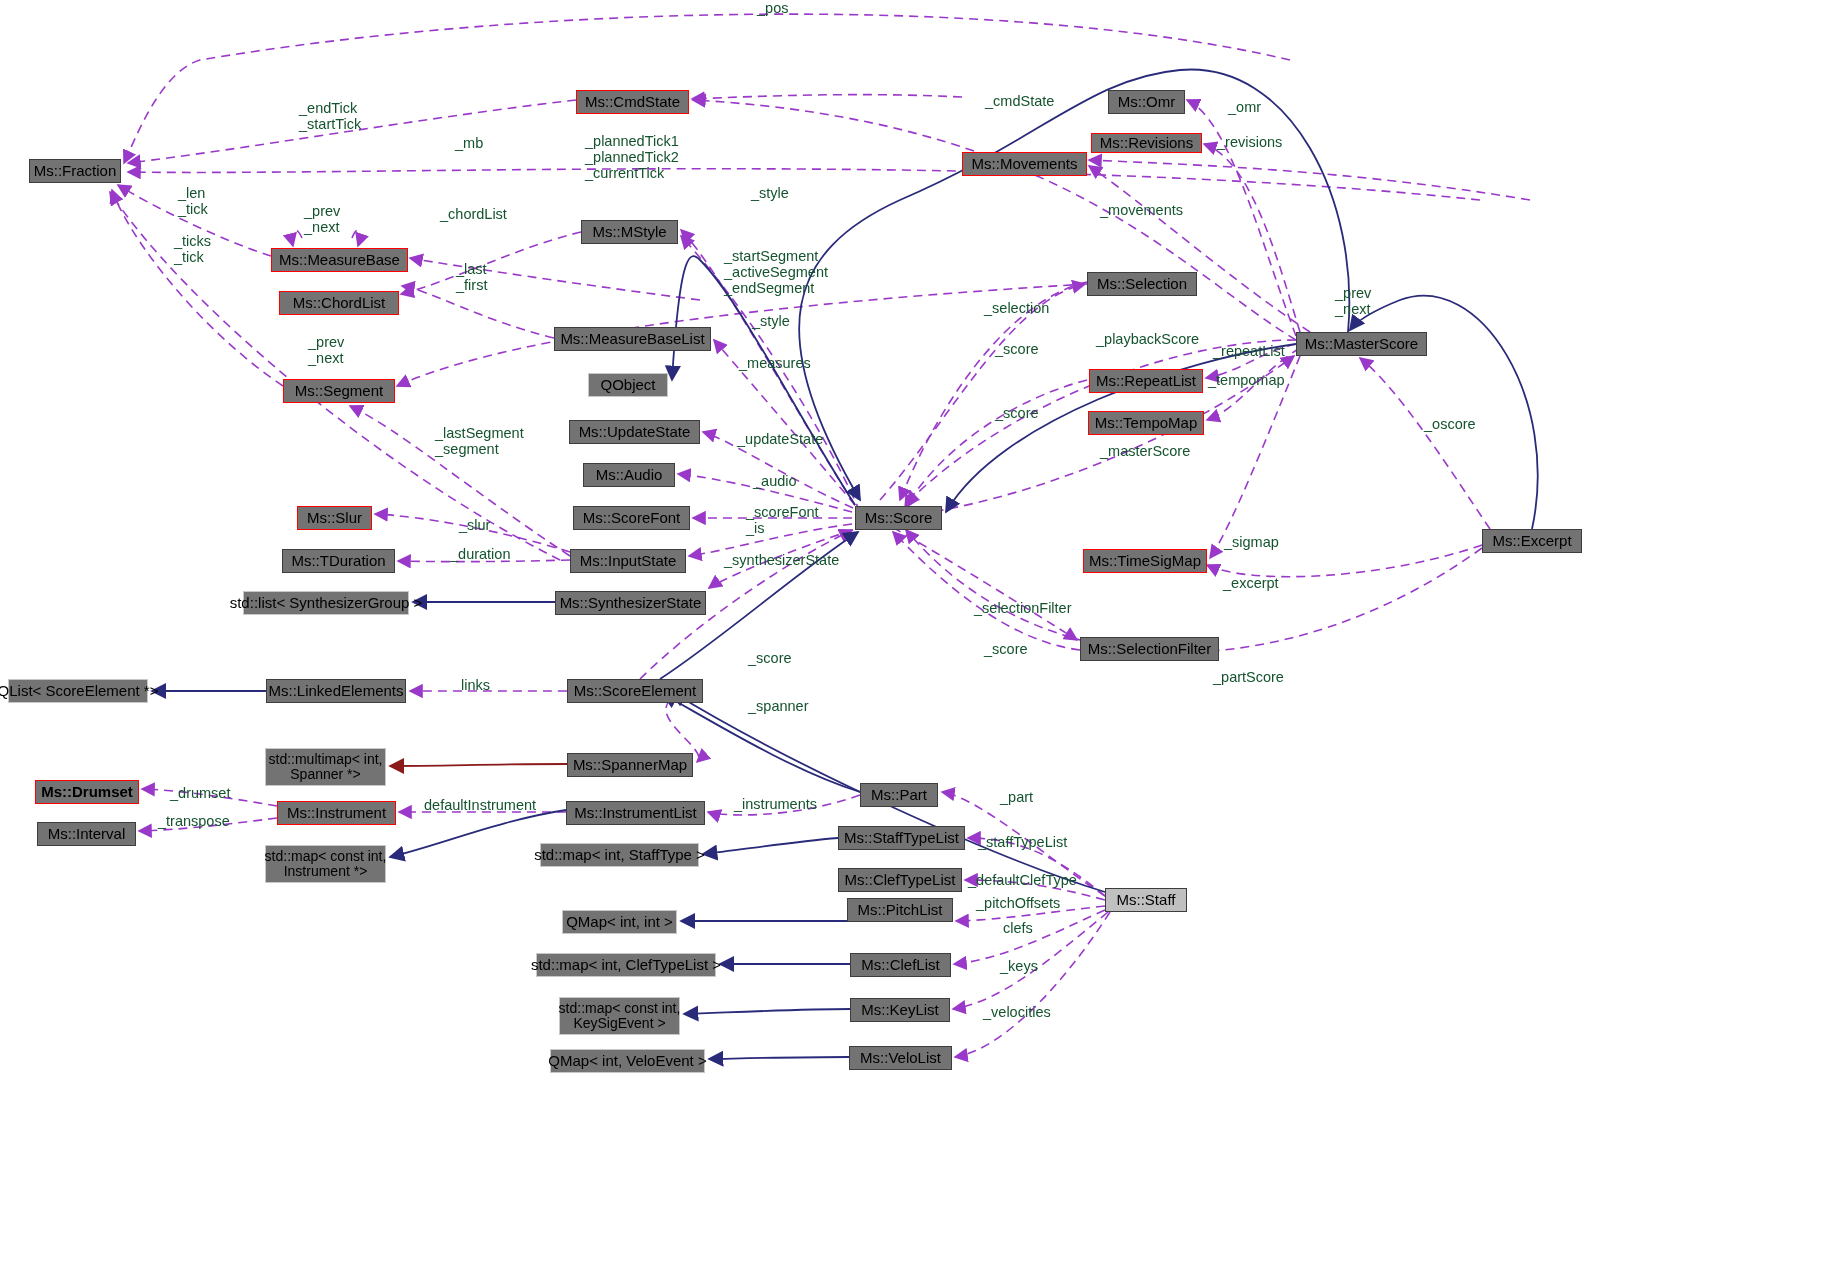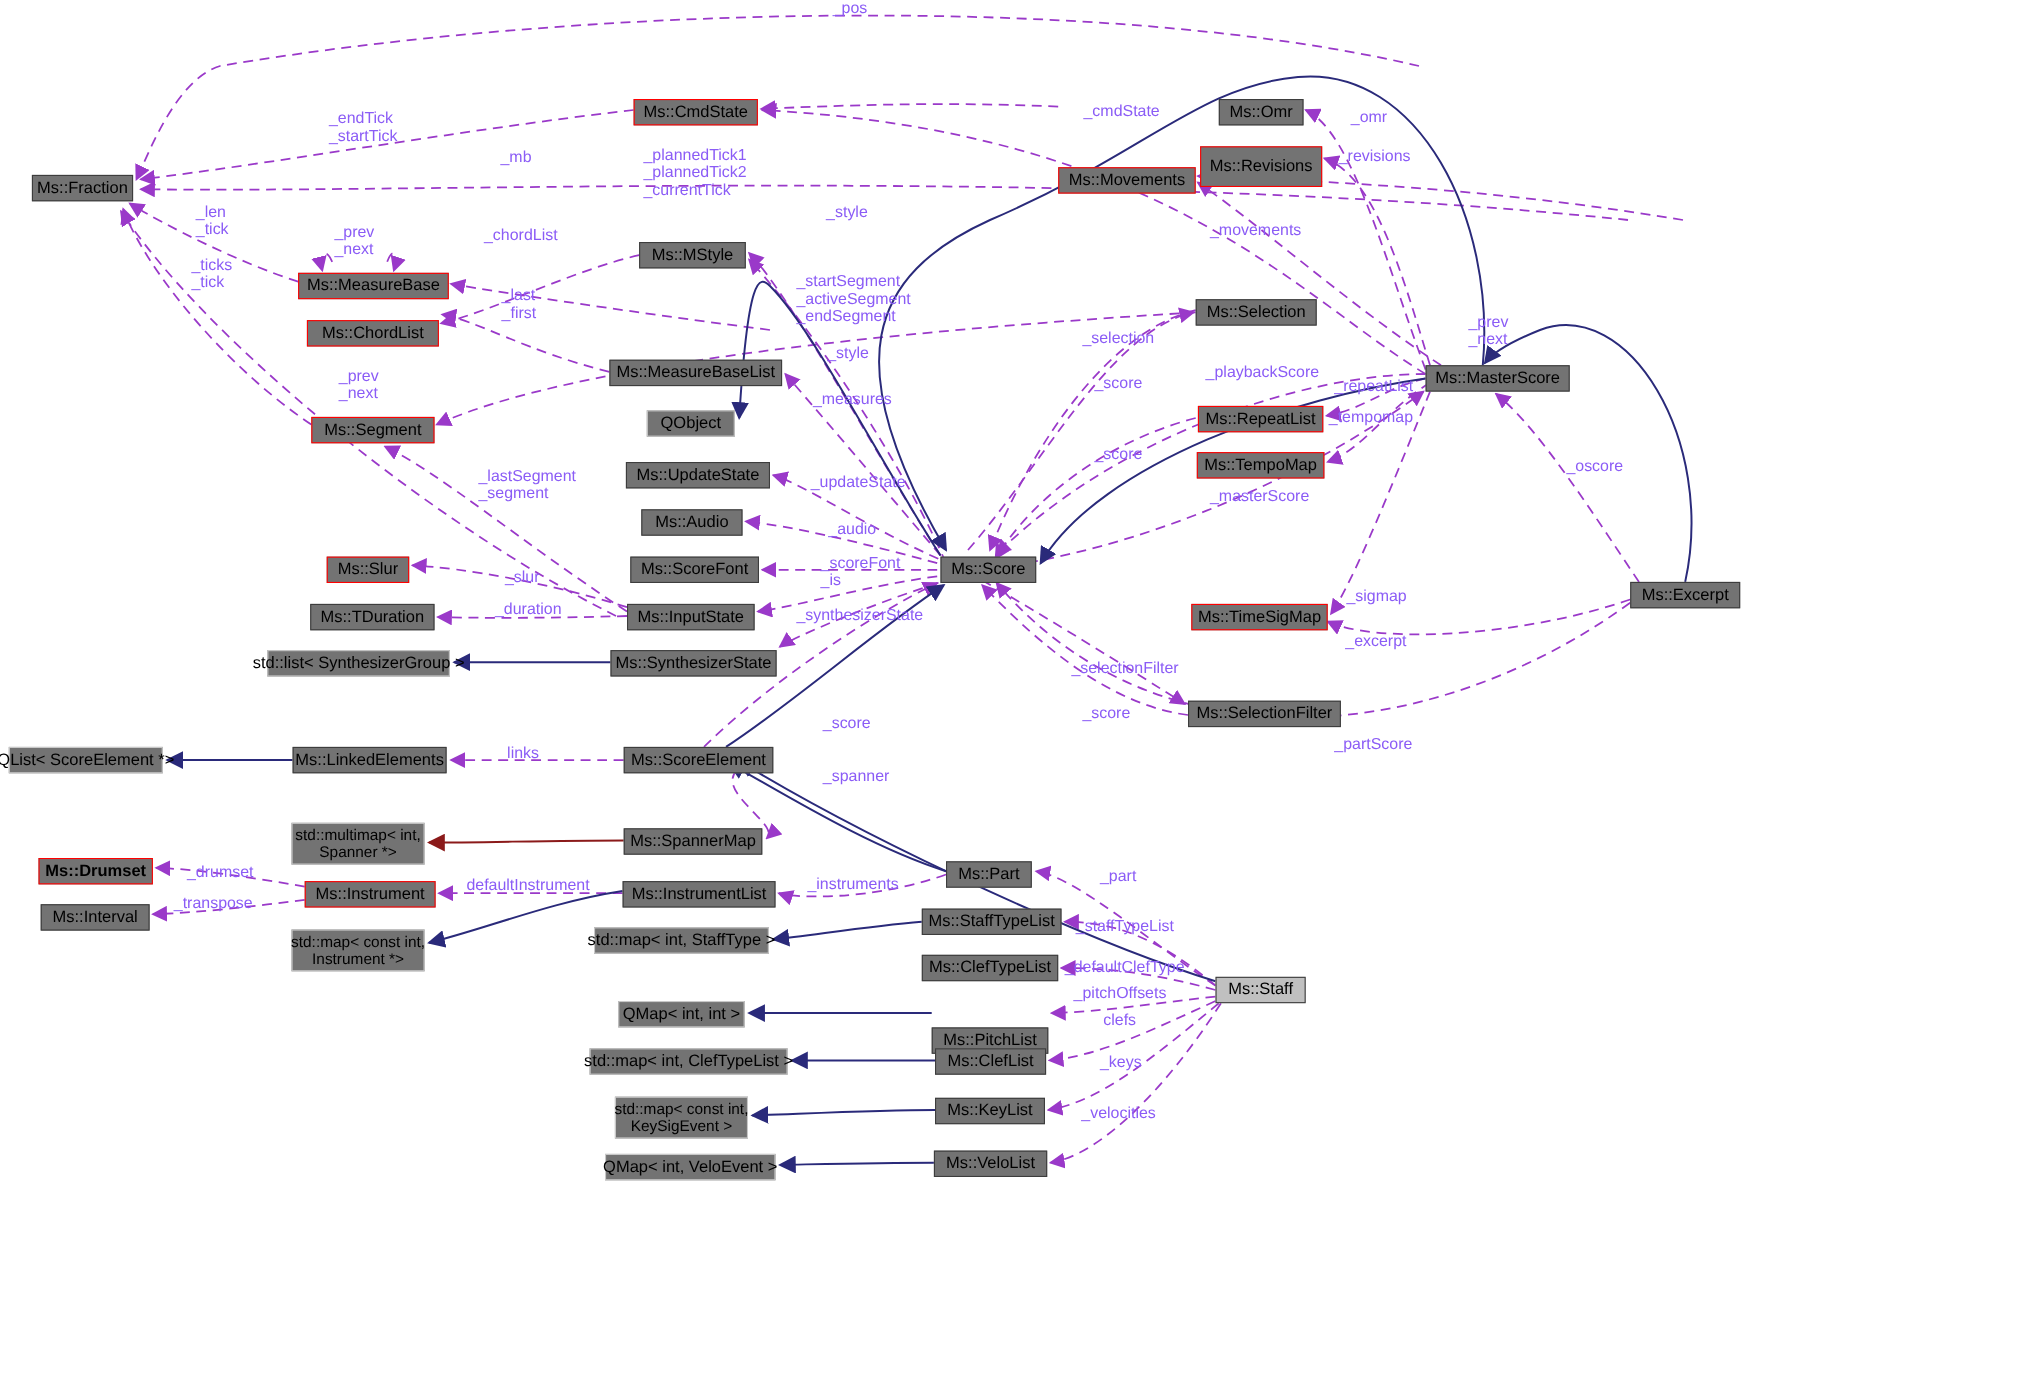--- a/index.html
+++ b/index.html
@@ -6,21 +6,21 @@
   #stage{position:relative;width:1847px;height:1271px;background:#ffffff;
          font-family:"Liberation Sans", sans-serif;overflow:hidden;}
   svg.edges{position:absolute;left:0;top:0;width:1847px;height:1271px;pointer-events:none;}
   .node{position:absolute;box-sizing:border-box;display:flex;align-items:center;
         justify-content:center;text-align:center;background:#737373;
         font-size:15px;line-height:1.1;color:#000000;white-space:pre;}
   .node.solid{border:1.6px solid #3d3d3d;}
   .node.red{border:1.6px solid #ff0000;}
   .node.gray{border:1.2px solid #c8c8c8;}
   .node.sel{background:#c0c0c0;border:1.6px solid #3d3d3d;}
-  .edgelabel{position:absolute;font-size:14.5px;color:#8b5cf6;white-space:pre;
+  .edgelabel{position:absolute;font-size:14.5px;color:#14532d;white-space:pre;
              line-height:1.12;text-align:left;}
 </style>
 </head>
 <body>
 
 <div id="stage">
 
   <svg class="edges" viewBox="0 0 1847 1271">
     <defs>
       <marker id="ah-purple" markerWidth="9" markerHeight="9" refX="8" refY="4.5" orient="auto">
@@ -184,21 +184,21 @@
     <g fill="none" stroke="#8b1a1a" stroke-width="1.8" marker-end="url(#ah-dark)">
 
       <path d="M567,764 C500,764 440,766 390,766"></path>
     </g>
   </svg>
 
   <div class="node solid" style="left:29px;top:159px;width:92px;height:24px;"><span>Ms::Fraction</span></div>
   <div class="node red" style="left:576px;top:90px;width:113px;height:24px;"><span>Ms::CmdState</span></div>
   <div class="node red" style="left:962px;top:152px;width:125px;height:24px;"><span>Ms::Movements</span></div>
   <div class="node solid" style="left:1108px;top:90px;width:77px;height:24px;"><span>Ms::Omr</span></div>
-  <div class="node red" style="left:1091px;top:133px;width:111px;height:37px;"><span>Ms::Revisions</span></div>
+  <div class="node red" style="left:1091px;top:133px;width:111px;height:20px;"><span>Ms::Revisions</span></div>
   <div class="node solid" style="left:581px;top:220px;width:97px;height:24px;"><span>Ms::MStyle</span></div>
   <div class="node red" style="left:271px;top:248px;width:137px;height:24px;"><span>Ms::MeasureBase</span></div>
   <div class="node red" style="left:279px;top:291px;width:120px;height:24px;"><span>Ms::ChordList</span></div>
   <div class="node solid" style="left:1087px;top:272px;width:110px;height:24px;"><span>Ms::Selection</span></div>
   <div class="node solid" style="left:1296px;top:332px;width:131px;height:24px;"><span>Ms::MasterScore</span></div>
   <div class="node solid" style="left:554px;top:327px;width:157px;height:24px;"><span>Ms::MeasureBaseList</span></div>
   <div class="node red" style="left:1089px;top:369px;width:114px;height:24px;"><span>Ms::RepeatList</span></div>
   <div class="node red" style="left:283px;top:379px;width:112px;height:24px;"><span>Ms::Segment</span></div>
   <div class="node gray" style="left:588px;top:373px;width:80px;height:24px;"><span>QObject</span></div>
   <div class="node red" style="left:1088px;top:411px;width:116px;height:24px;"><span>Ms::TempoMap</span></div>
@@ -225,21 +225,21 @@
   <div class="node red" style="left:277px;top:801px;width:119px;height:24px;"><span>Ms::Instrument</span></div>
   <div class="node solid" style="left:566px;top:801px;width:139px;height:24px;"><span>Ms::InstrumentList</span></div>
   <div class="node solid" style="left:838px;top:826px;width:127px;height:24px;"><span>Ms::StaffTypeList</span></div>
   <div class="node solid" style="left:37px;top:822px;width:99px;height:24px;"><span>Ms::Interval</span></div>
   <div class="node gray" style="left:540px;top:843px;width:159px;height:24px;"><span>std::map&lt; int, StaffType &gt;</span></div>
   <div class="node gray" style="left:265px;top:845px;width:121px;height:38px;font-size:14px;"><span>std::map&lt; const int,
 Instrument *&gt;</span></div>
   <div class="node solid" style="left:838px;top:868px;width:124px;height:24px;"><span>Ms::ClefTypeList</span></div>
   <div class="node sel" style="left:1105px;top:888px;width:82px;height:24px;"><span>Ms::Staff</span></div>
   <div class="node gray" style="left:562px;top:910px;width:115px;height:24px;"><span>QMap&lt; int, int &gt;</span></div>
-  <div class="node solid" style="left:847px;top:934px;width:106px;height:24px;"><span>Ms::PitchList</span></div>
+  <div class="node solid" style="left:847px;top:898px;width:106px;height:24px;"><span>Ms::PitchList</span></div>
   <div class="node gray" style="left:536px;top:953px;width:180px;height:24px;"><span>std::map&lt; int, ClefTypeList &gt;</span></div>
   <div class="node solid" style="left:850px;top:953px;width:101px;height:24px;"><span>Ms::ClefList</span></div>
   <div class="node gray" style="left:559px;top:997px;width:121px;height:38px;font-size:14px;"><span>std::map&lt; const int,
 KeySigEvent &gt;</span></div>
   <div class="node solid" style="left:850px;top:998px;width:100px;height:24px;"><span>Ms::KeyList</span></div>
   <div class="node gray" style="left:550px;top:1049px;width:155px;height:24px;"><span>QMap&lt; int, VeloEvent &gt;</span></div>
   <div class="node solid" style="left:849px;top:1046px;width:103px;height:24px;"><span>Ms::VeloList</span></div>
 
   <div class="edgelabel" style="left:757px;top:0px;"><span>_pos</span></div>
   <div class="edgelabel" style="left:299px;top:100px;"><span>_endTick

